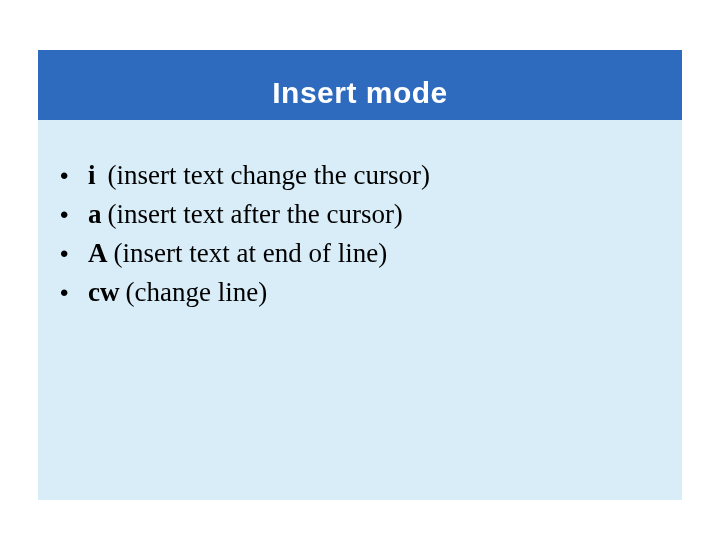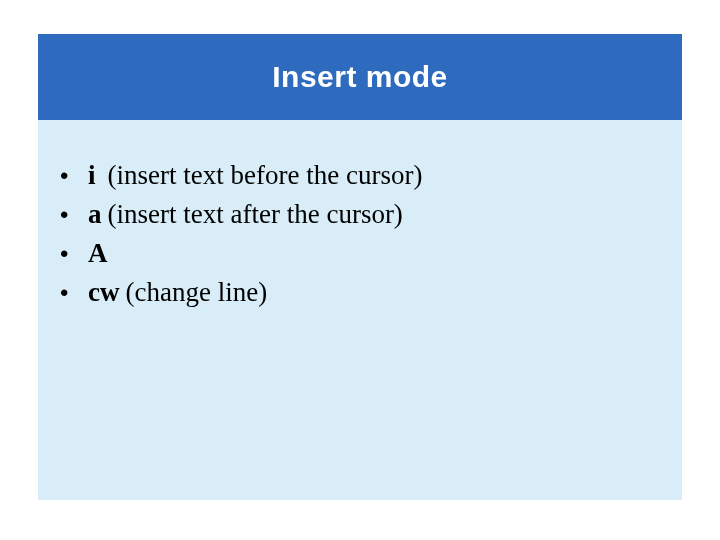--- a/index.html
+++ b/index.html
@@ -8,21 +8,21 @@
     background: #ffffff;
     font-family: Georgia, 'Times New Roman', serif;
   }
   .slide {
     width: 720px;
     height: 540px;
     position: relative;
   }
   .title-bar {
     position: absolute;
-    top: 34px;
+    top: 50px;
     left: 38px;
     right: 38px;
     height: 86px;
     background: #2e6bbf;
     display: flex;
     align-items: center;
     justify-content: center;
   }
   .title-bar h1 {
     font-family: Arial, Helvetica, sans-serif;
@@ -69,30 +69,31 @@
 
 <div class="slide">
   <div class="title-bar">
     <h1>Insert mode</h1>
   </div>
   <div class="body-panel">
     <ul class="items">
       <li>
         <span class="bullet">•</span>
         <span class="cmd wide">i</span>
-        <span class="desc">(insert text before the cursor)</span>
+        <span class="desc">(insert text change the cursor)</span>
       </li>
       <li>
         <span class="bullet">•</span>
         <span class="cmd">a</span>
         <span class="desc">(insert text after the cursor)</span>
       </li>
       <li>
         <span class="bullet">•</span>
         <span class="cmd">A</span>
+        <span class="desc">(insert text at end of line)</span>
       </li>
       <li>
         <span class="bullet">•</span>
         <span class="cmd">cw</span>
         <span class="desc">(change line)</span>
       </li>
     </ul>
   </div>
 </div>
 

